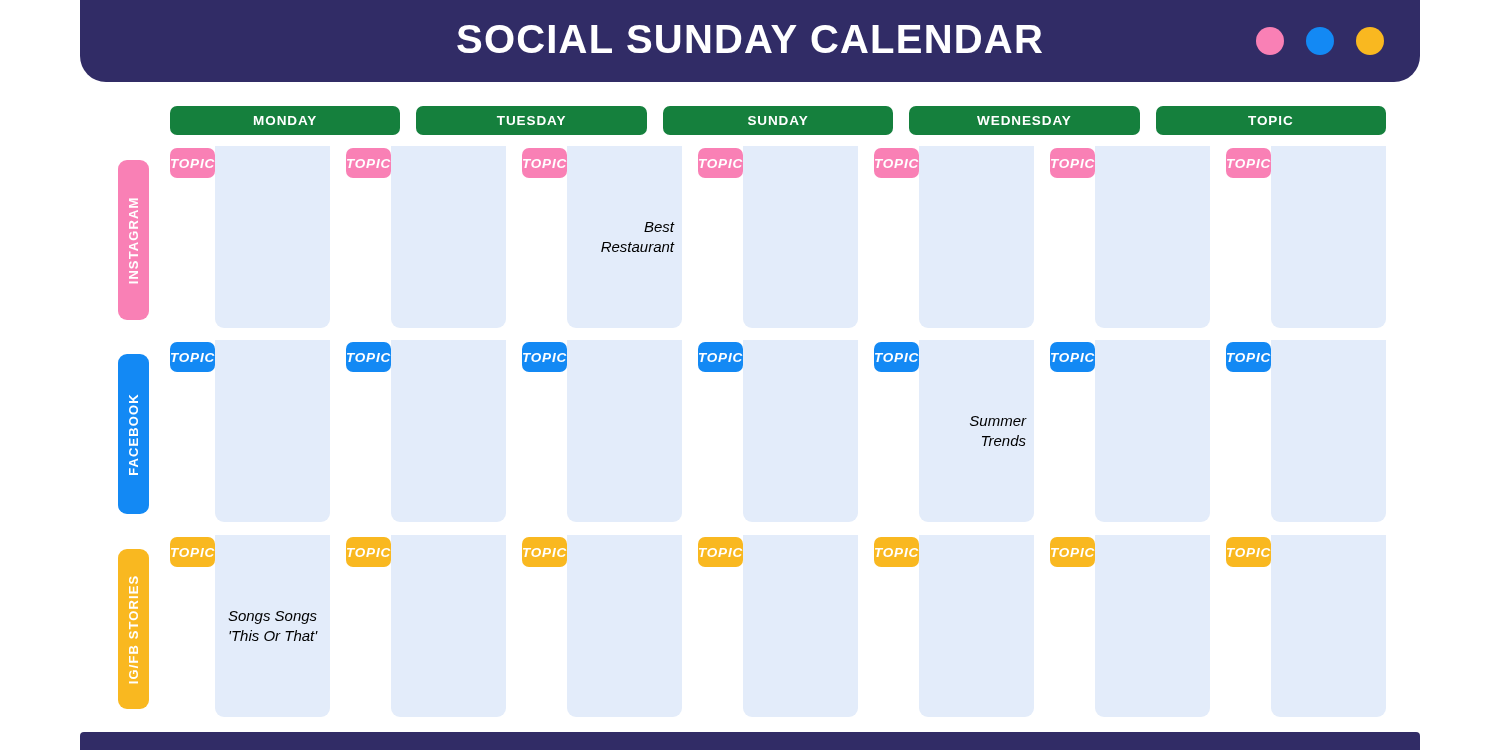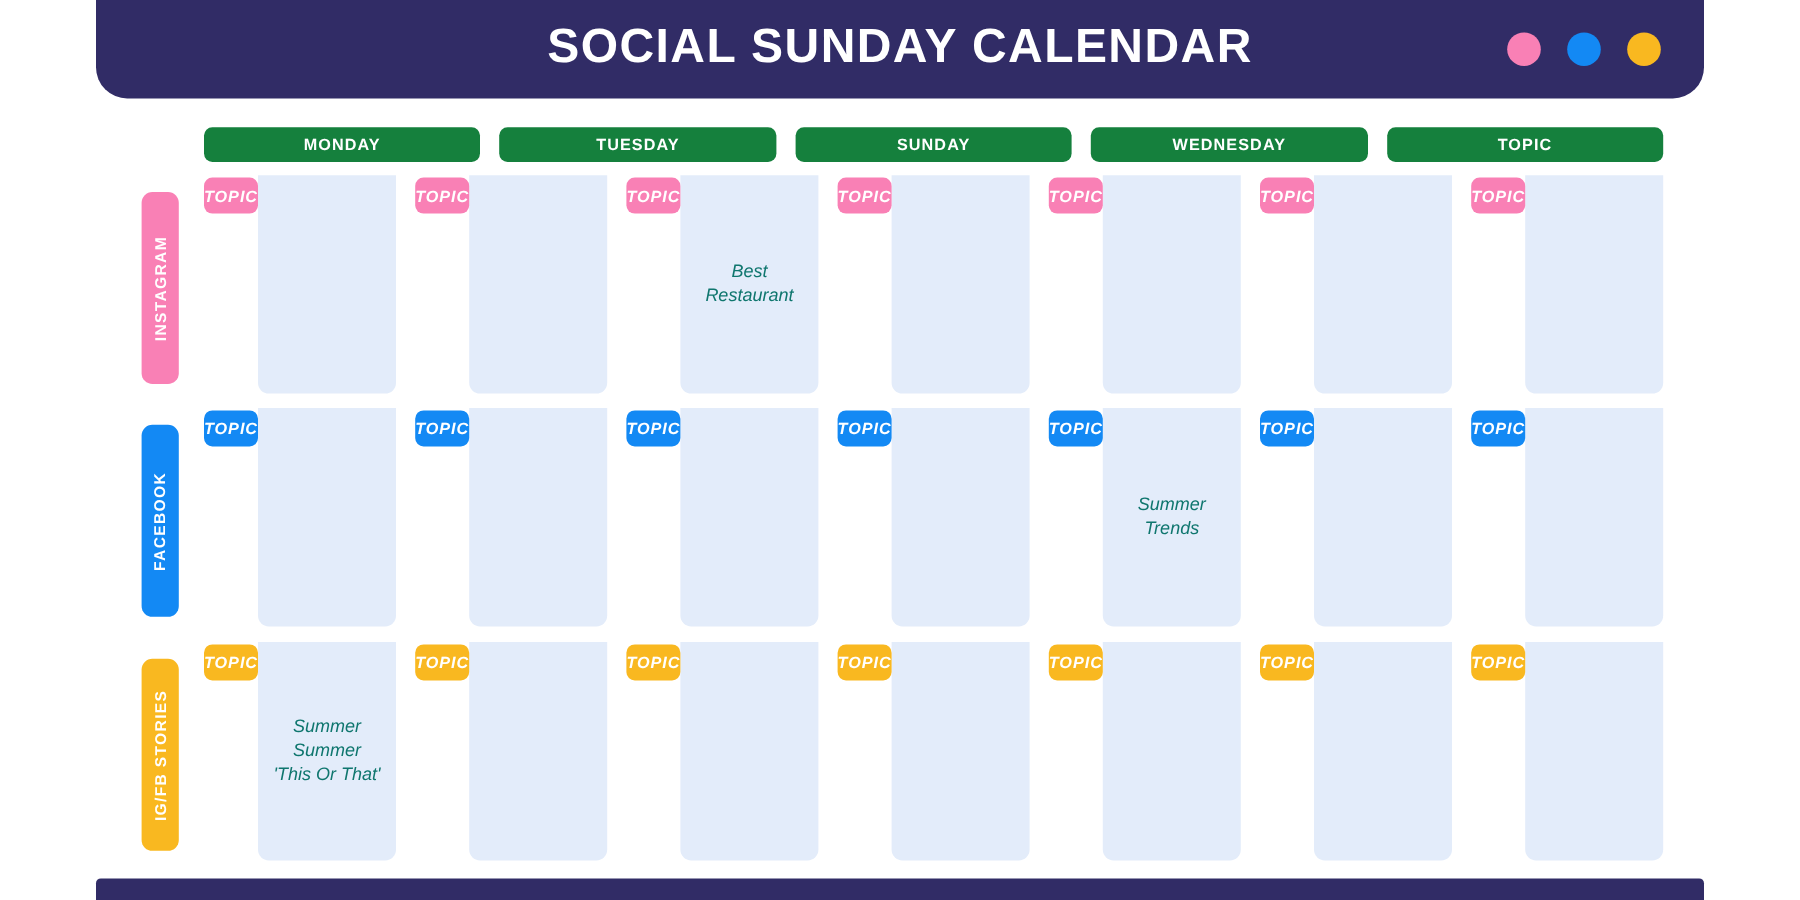--- a/index.html
+++ b/index.html
@@ -155,26 +155,27 @@
     border-radius: 0 0 9px 9px;
     margin-top: -2px;
     padding: 0 8px;
     display: flex;
     align-items: center;
     justify-content: center;
     text-align: center;
     box-sizing: border-box;
   }
   .card-text {
-    color: #0f766e;
+    color: #000000;
     font-size: 15px;
     font-style: italic;
     font-weight: 500;
     line-height: 1.35;
     white-space: pre-line;
+    text-align: right;
   }
 
   
   .ig-pill   { background: #F980B5; }
   .ig-label  { background: #F980B5; }
   .fb-pill   { background: #1389F4; }
   .fb-label  { background: #1389F4; }
   .st-pill   { background: #F9B820; }
   .st-label  { background: #F9B820; }
 
@@ -312,21 +313,21 @@
   </div>
 
   <div class="platform-row row-stories">
     <div class="row-label st-label">
       <span>IG/FB STORIES</span>
     </div>
     <div class="cards">
       <div class="card">
         <div class="topic-pill st-pill">TOPIC</div>
         <div class="card-body">
-          <div class="card-text">Summer Summer
+          <div class="card-text">Songs Songs
 'This Or That'</div>
         </div>
       </div>
       <div class="card">
         <div class="topic-pill st-pill">TOPIC</div>
         <div class="card-body">
           <div class="card-text"></div>
         </div>
       </div>
       <div class="card">

